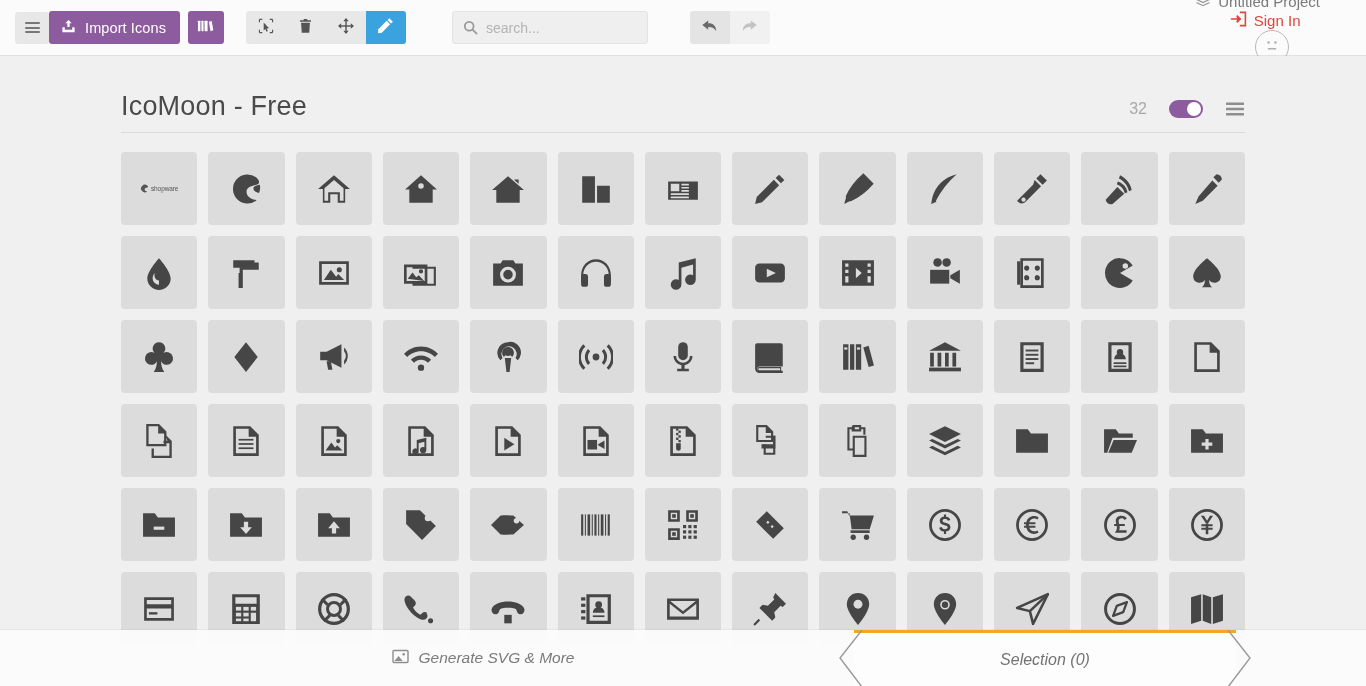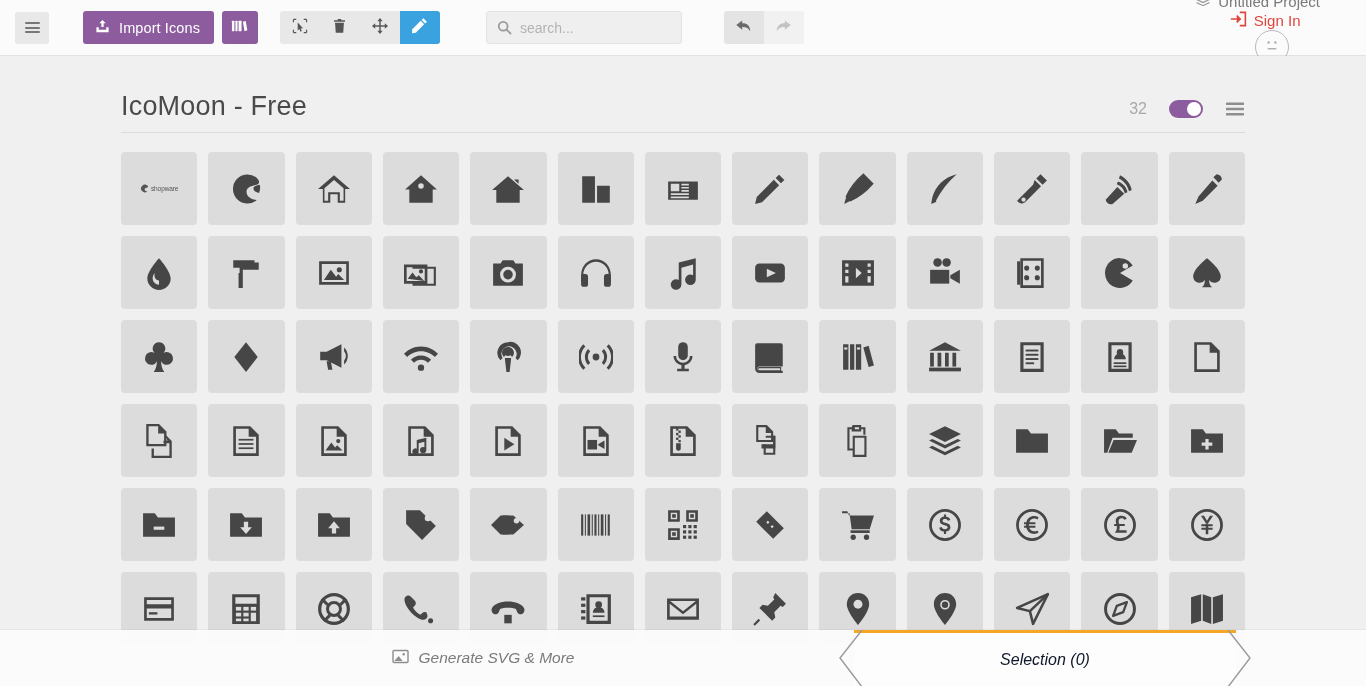--- a/index.html
+++ b/index.html
@@ -26,21 +26,21 @@
 
   .menu-btn {
     width: 34px; height: 32px; margin-left: 15px;
     background: #e8e8e8; border-radius: 3px;
     display: flex; align-items: center; justify-content: center;
     cursor: pointer;
   }
   .menu-btn .bars { width: 15px; }
   .menu-btn .bars i { display: block; height: 2px; background: #777; margin: 2.5px 0; border-radius: 1px; }
 
-  .purple-group { display: flex; align-items: flex-end; margin-left: 34px; }
+  .purple-group { display: flex; align-items: flex-end; }
   .btn-import {
     height: 33px; background: #8c5c9e; color: #fff;
     border: none; border-radius: 3px;
     padding: 0 14px 0 12px;
     display: flex; align-items: center; gap: 9px;
     font-size: 14.5px; cursor: pointer; letter-spacing: .1px;
   }
   .btn-lib {
     width: 36px; height: 33px; margin-left: 8px;
     background: #8c5c9e; border-radius: 3px;
@@ -161,21 +161,21 @@
     flex: 1 1 0; display: flex; align-items: center; justify-content: center;
     gap: 10px; color: #7b7b7b; font-size: 15.5px; cursor: pointer;
   }
   .bb-center {
     width: 382px; position: relative;
     display: flex; align-items: center; justify-content: center;
     background: #fdfdfd;
     border-top: 3px solid #f5a623;
     cursor: pointer;
   }
-  .bb-center .label { font-size: 16px; color: #0f172a; }
+  .bb-center .label { font-size: 16px; color: #737373; }
   .bb-center .chev {
     position: absolute; top: -3px; width: 30px; height: 59px;
     pointer-events: none;
   }
   .bb-center .chev.left { left: -22px; }
   .bb-center .chev.right { right: -22px; }
   .bb-left-edge { flex: 0 0 112px; }
   .bb-right-edge { flex: 0 0 130px; }
 </style>
 </head>

